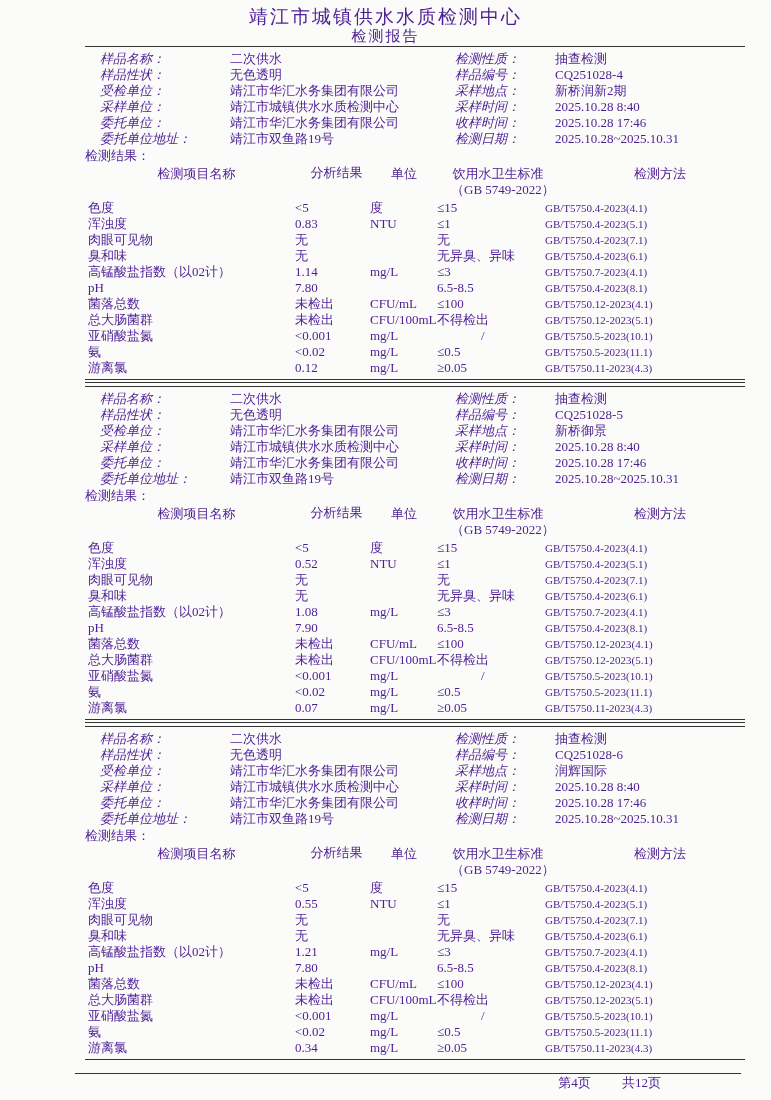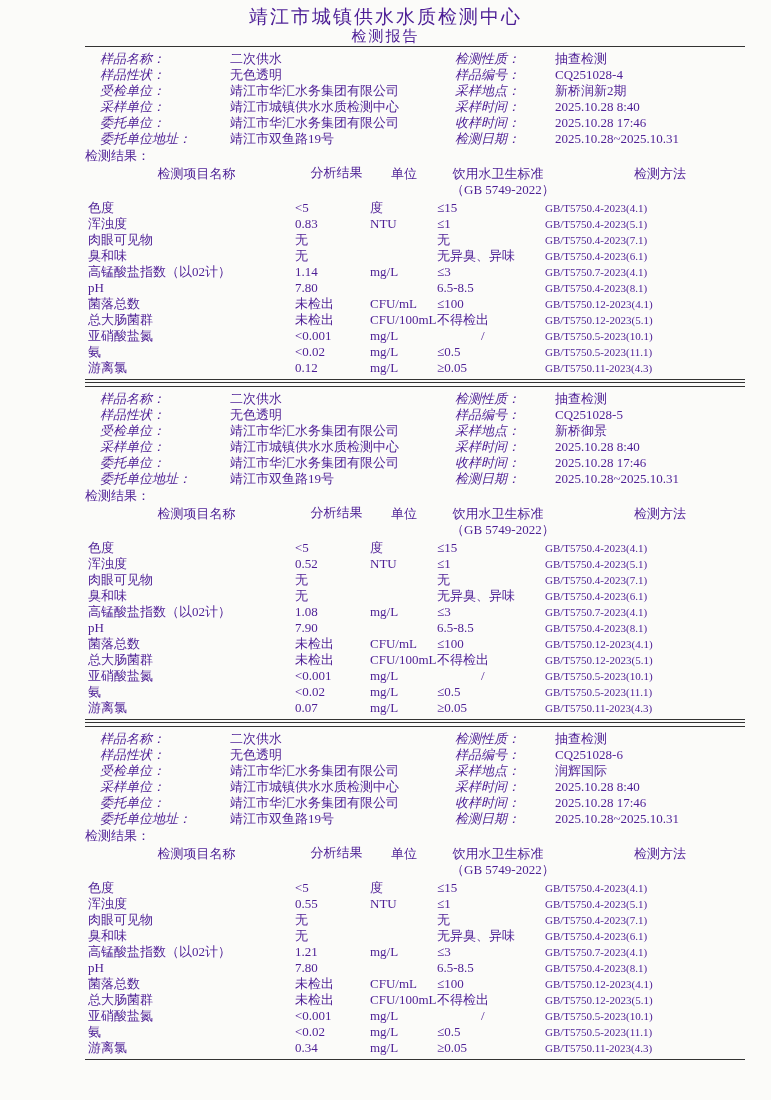--- a/index.html
+++ b/index.html
@@ -485,13 +485,20 @@
             <div class="c result">0.34</div>
             <div class="c unit">mg/L</div>
             <div class="c standard">≥0.05</div>
             <div class="c method">GB/T5750.11-2023(4.3)</div>
           </div>
         </div>
     <div class="table-bottom-rule"></div>
   </section>
 </div>
 
+  <div class="footer">
+    <div class="footer-rule"></div>
+    <div class="footer-text">
+      <span>第4页</span>
+      <span>共12页</span>
+    </div>
+  </div>
 </div>
 
 </body></html>

